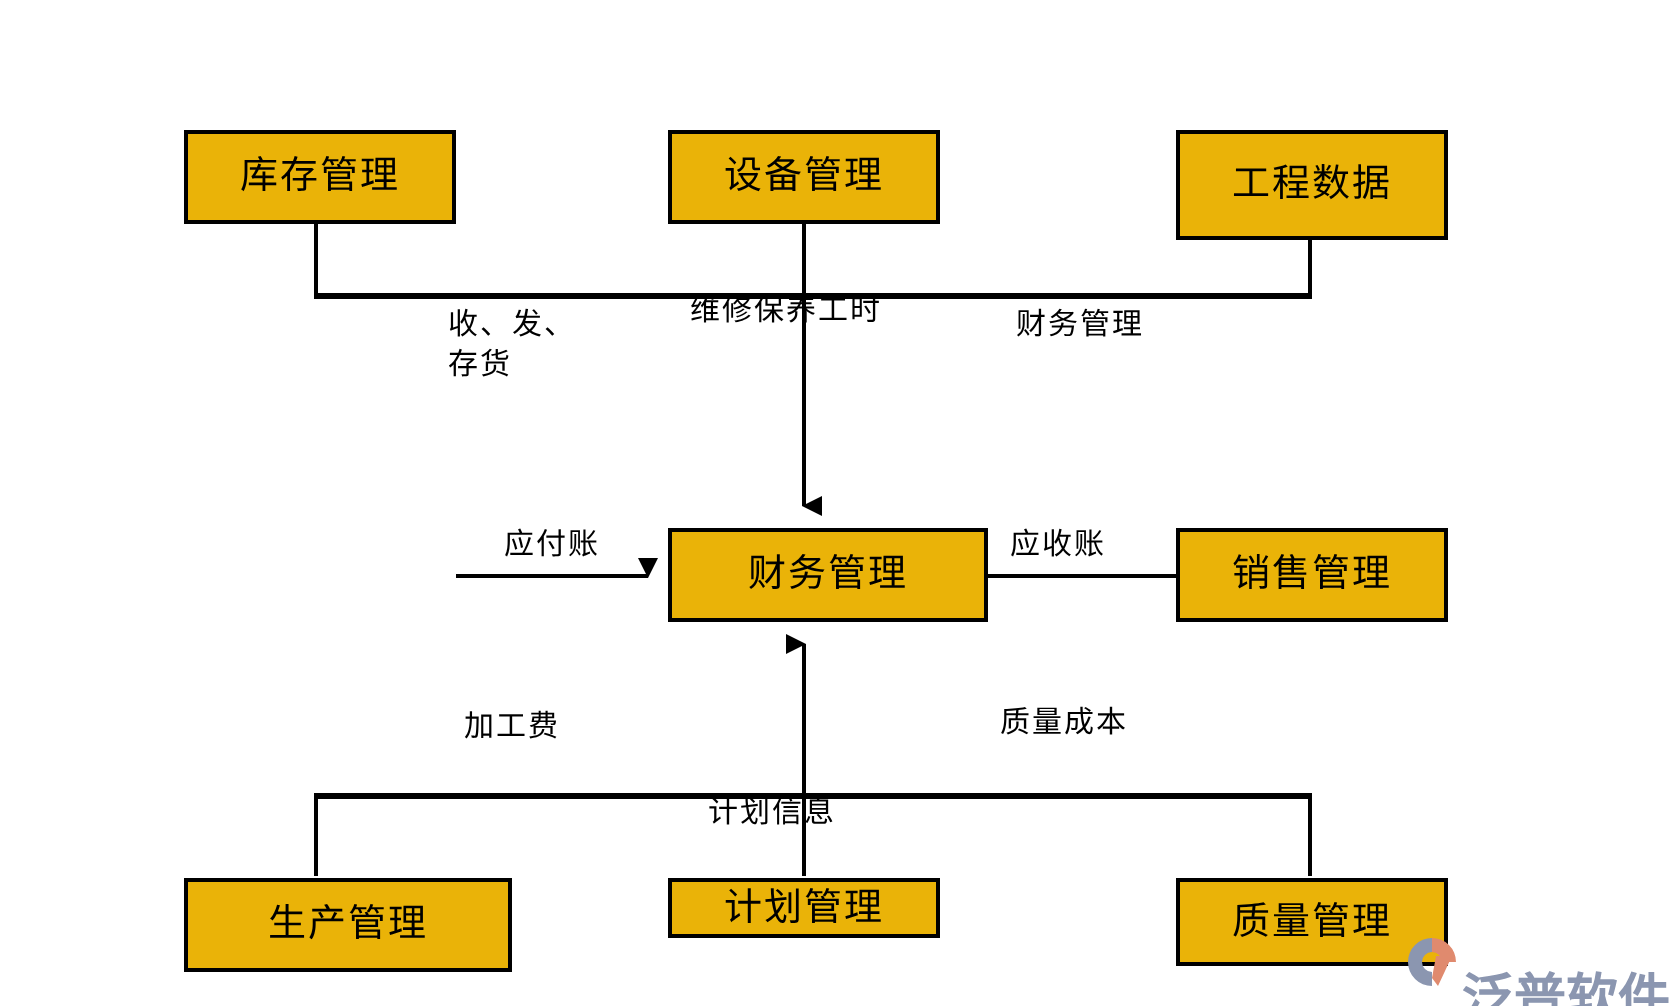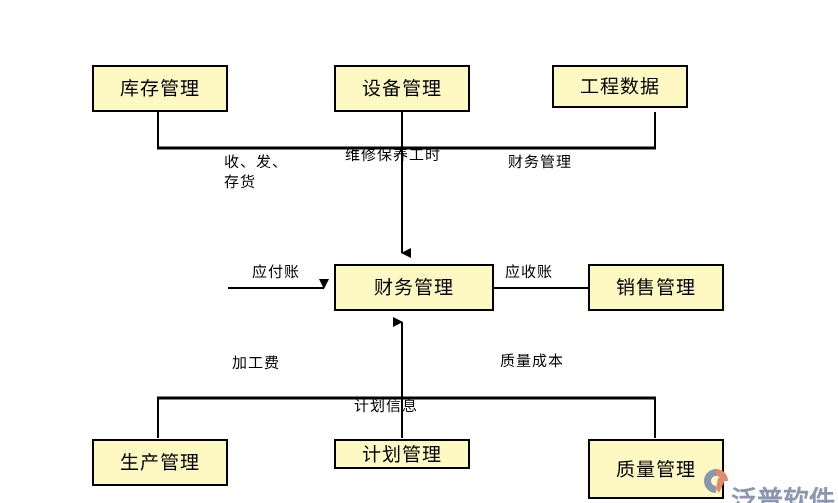--- a/index.html
+++ b/index.html
@@ -15,21 +15,21 @@
     position: relative;
     width: 838px;
     height: 503px;
     background: #ffffff;
     overflow: hidden;
   }
   .node {
     position: absolute;
     box-sizing: border-box;
     border: 2px solid #000000;
-    background: #fef9c3;
+    background: #eab308;
     display: flex;
     align-items: center;
     justify-content: center;
     z-index: 5;
   }
   .node-label {
     font-family: "DejaVu Serif", "Liberation Serif", serif;
     font-size: 19px;
     line-height: 1;
     color: #000000;
@@ -148,42 +148,42 @@
   </svg>
 
   <div class="node" style="left:92px; top:65px; width:136px; height:47px;">
     <span class="node-label">库存管理</span>
   </div>
 
   <div class="node" style="left:334px; top:65px; width:136px; height:47px;">
     <span class="node-label">设备管理</span>
   </div>
 
-  <div class="node" style="left:552px; top:65px; width:136px; height:43px;">
+  <div class="node" style="left:588px; top:65px; width:136px; height:55px;">
     <span class="node-label">工程数据</span>
   </div>
 
 
   <div class="node" style="left:334px; top:264px; width:160px; height:47px;">
     <span class="node-label">财务管理</span>
   </div>
 
   <div class="node" style="left:588px; top:264px; width:136px; height:47px;">
     <span class="node-label">销售管理</span>
   </div>
 
-  <div class="node" style="left:92px; top:439px; width:136px; height:47px;">
+  <div class="node" style="left:92px; top:439px; width:164px; height:47px;">
     <span class="node-label">生产管理</span>
   </div>
 
   <div class="node" style="left:334px; top:439px; width:136px; height:30px;">
     <span class="node-label">计划管理</span>
   </div>
 
-  <div class="node" style="left:588px; top:439px; width:136px; height:60px;">
+  <div class="node" style="left:588px; top:439px; width:136px; height:44px;">
     <span class="node-label">质量管理</span>
   </div>
 
   <div class="edge-label narrow" style="left:224px; top:152px;">收、发、存货</div>
 
   <div class="edge-label" style="left:345px; top:145px;">维修保养工时</div>
 
   <div class="edge-label" style="left:508px; top:152px;">财务管理</div>
 
   <div class="edge-label" style="left:252px; top:262px;">应付账</div>

